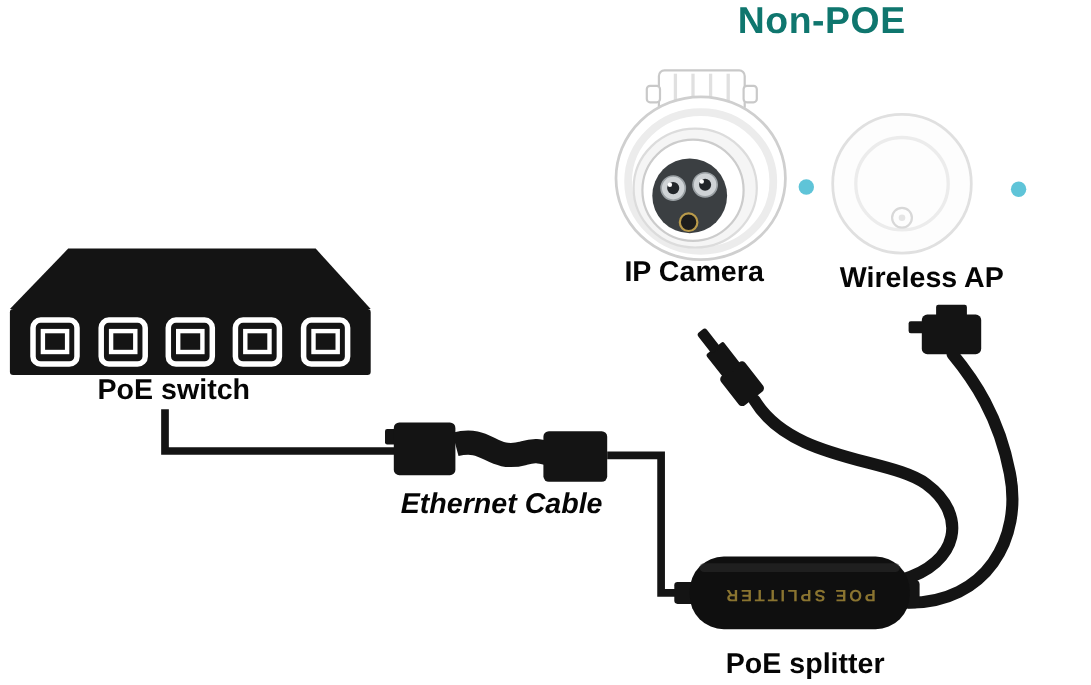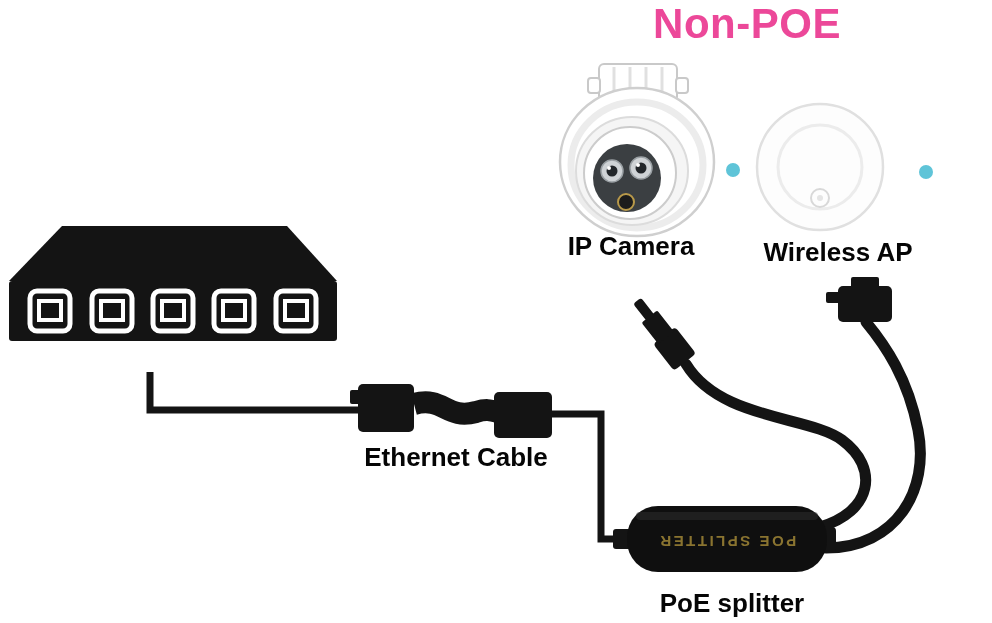--- a/index.html
+++ b/index.html
@@ -2,21 +2,21 @@
 <html style="--device-black: #141414; --accent-dot: #5fc4d8; --splitter-text: #8a7430; --text: #000000;"><head>
 <meta charset="utf-8">
 <style>
   * { margin:0; padding:0; box-sizing:border-box; }
   html,body { background:#ffffff; }
   body { font-family:"Liberation Sans", sans-serif; }
   .canvas { position:relative; width:992px; height:623px; background:#ffffff; overflow:hidden; }
   svg.scene { position:absolute; left:0; top:0; }
   .title {
     position:absolute; transform:translateX(-50%);
-    font-weight:800; font-size:42px; color:#ec4899; white-space:nowrap; letter-spacing:.5px;
+    font-weight:800; font-size:34px; color:#0f766e; white-space:nowrap; letter-spacing:.5px;
   }
   .label {
     position:absolute; transform:translateX(-50%);
     font-weight:700; font-size:26px; color:#050505; white-space:nowrap;
   }
   .ink   { fill: var(--device-black, #141414); }
   .wire  { stroke: var(--device-black, #141414); fill:none; stroke-width:7; }
   .cable { stroke: var(--device-black, #141414); fill:none; stroke-width:11; stroke-linecap:round; }
   .dot   { fill: var(--accent-dot, #5fc4d8); }
   .port-outer { fill:none; stroke:#ffffff; stroke-width:5; }
@@ -131,19 +131,20 @@
       <text class="splitter-text" x="727" y="546" text-anchor="middle" transform="rotate(180 727 541)">POE SPLITTER</text>
     </g>
   </svg>
 
   <div class="title" style="left:747px; top:0px;">Non-POE</div>
 
   <div class="label" style="left:631px; top:231px;">IP Camera</div>
 
   <div class="label" style="left:838px; top:237px;">Wireless AP</div>
 
+  <div class="label" style="left:158px; top:339px;">PoE switch</div>
 
-  <div class="label" style="left:456px; top:442px;">Ethernet Cable</div>
+  <div class="label" style="left:456px; top:442px;font-style:italic;">Ethernet Cable</div>
 
 
   <div class="label" style="left:732px; top:588px;">PoE splitter</div>
 
 </div>
 
 </body></html>

